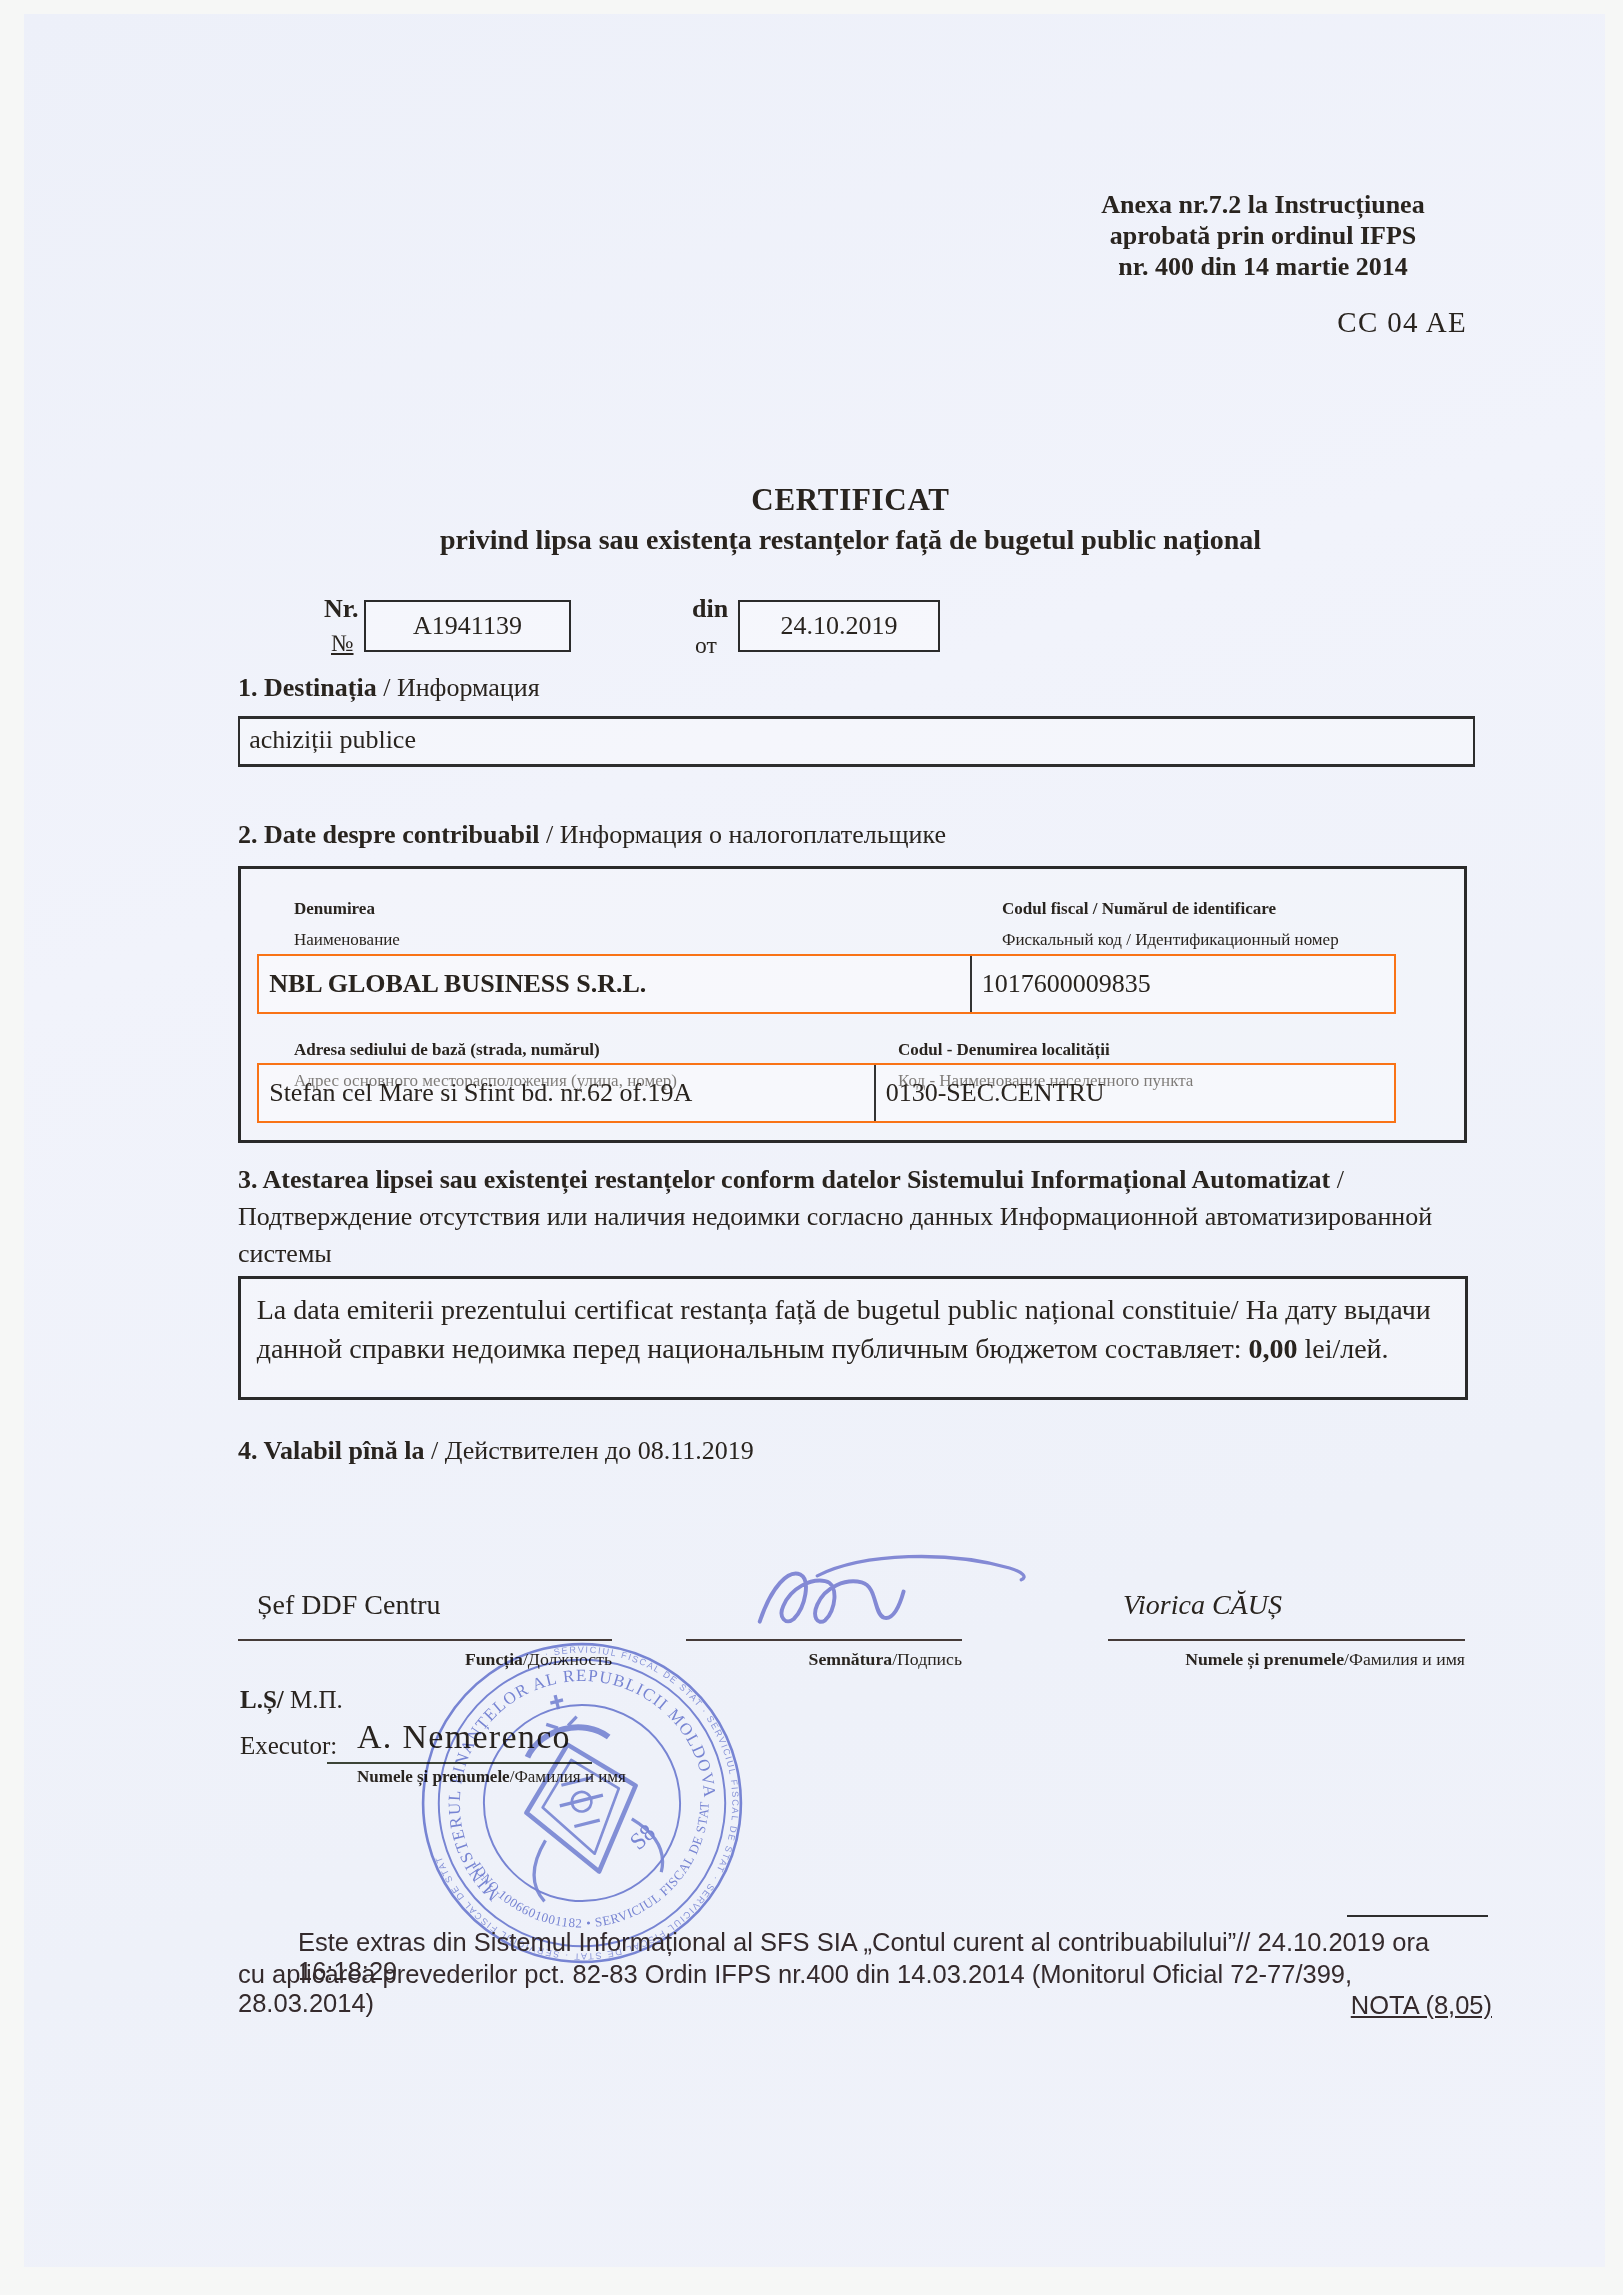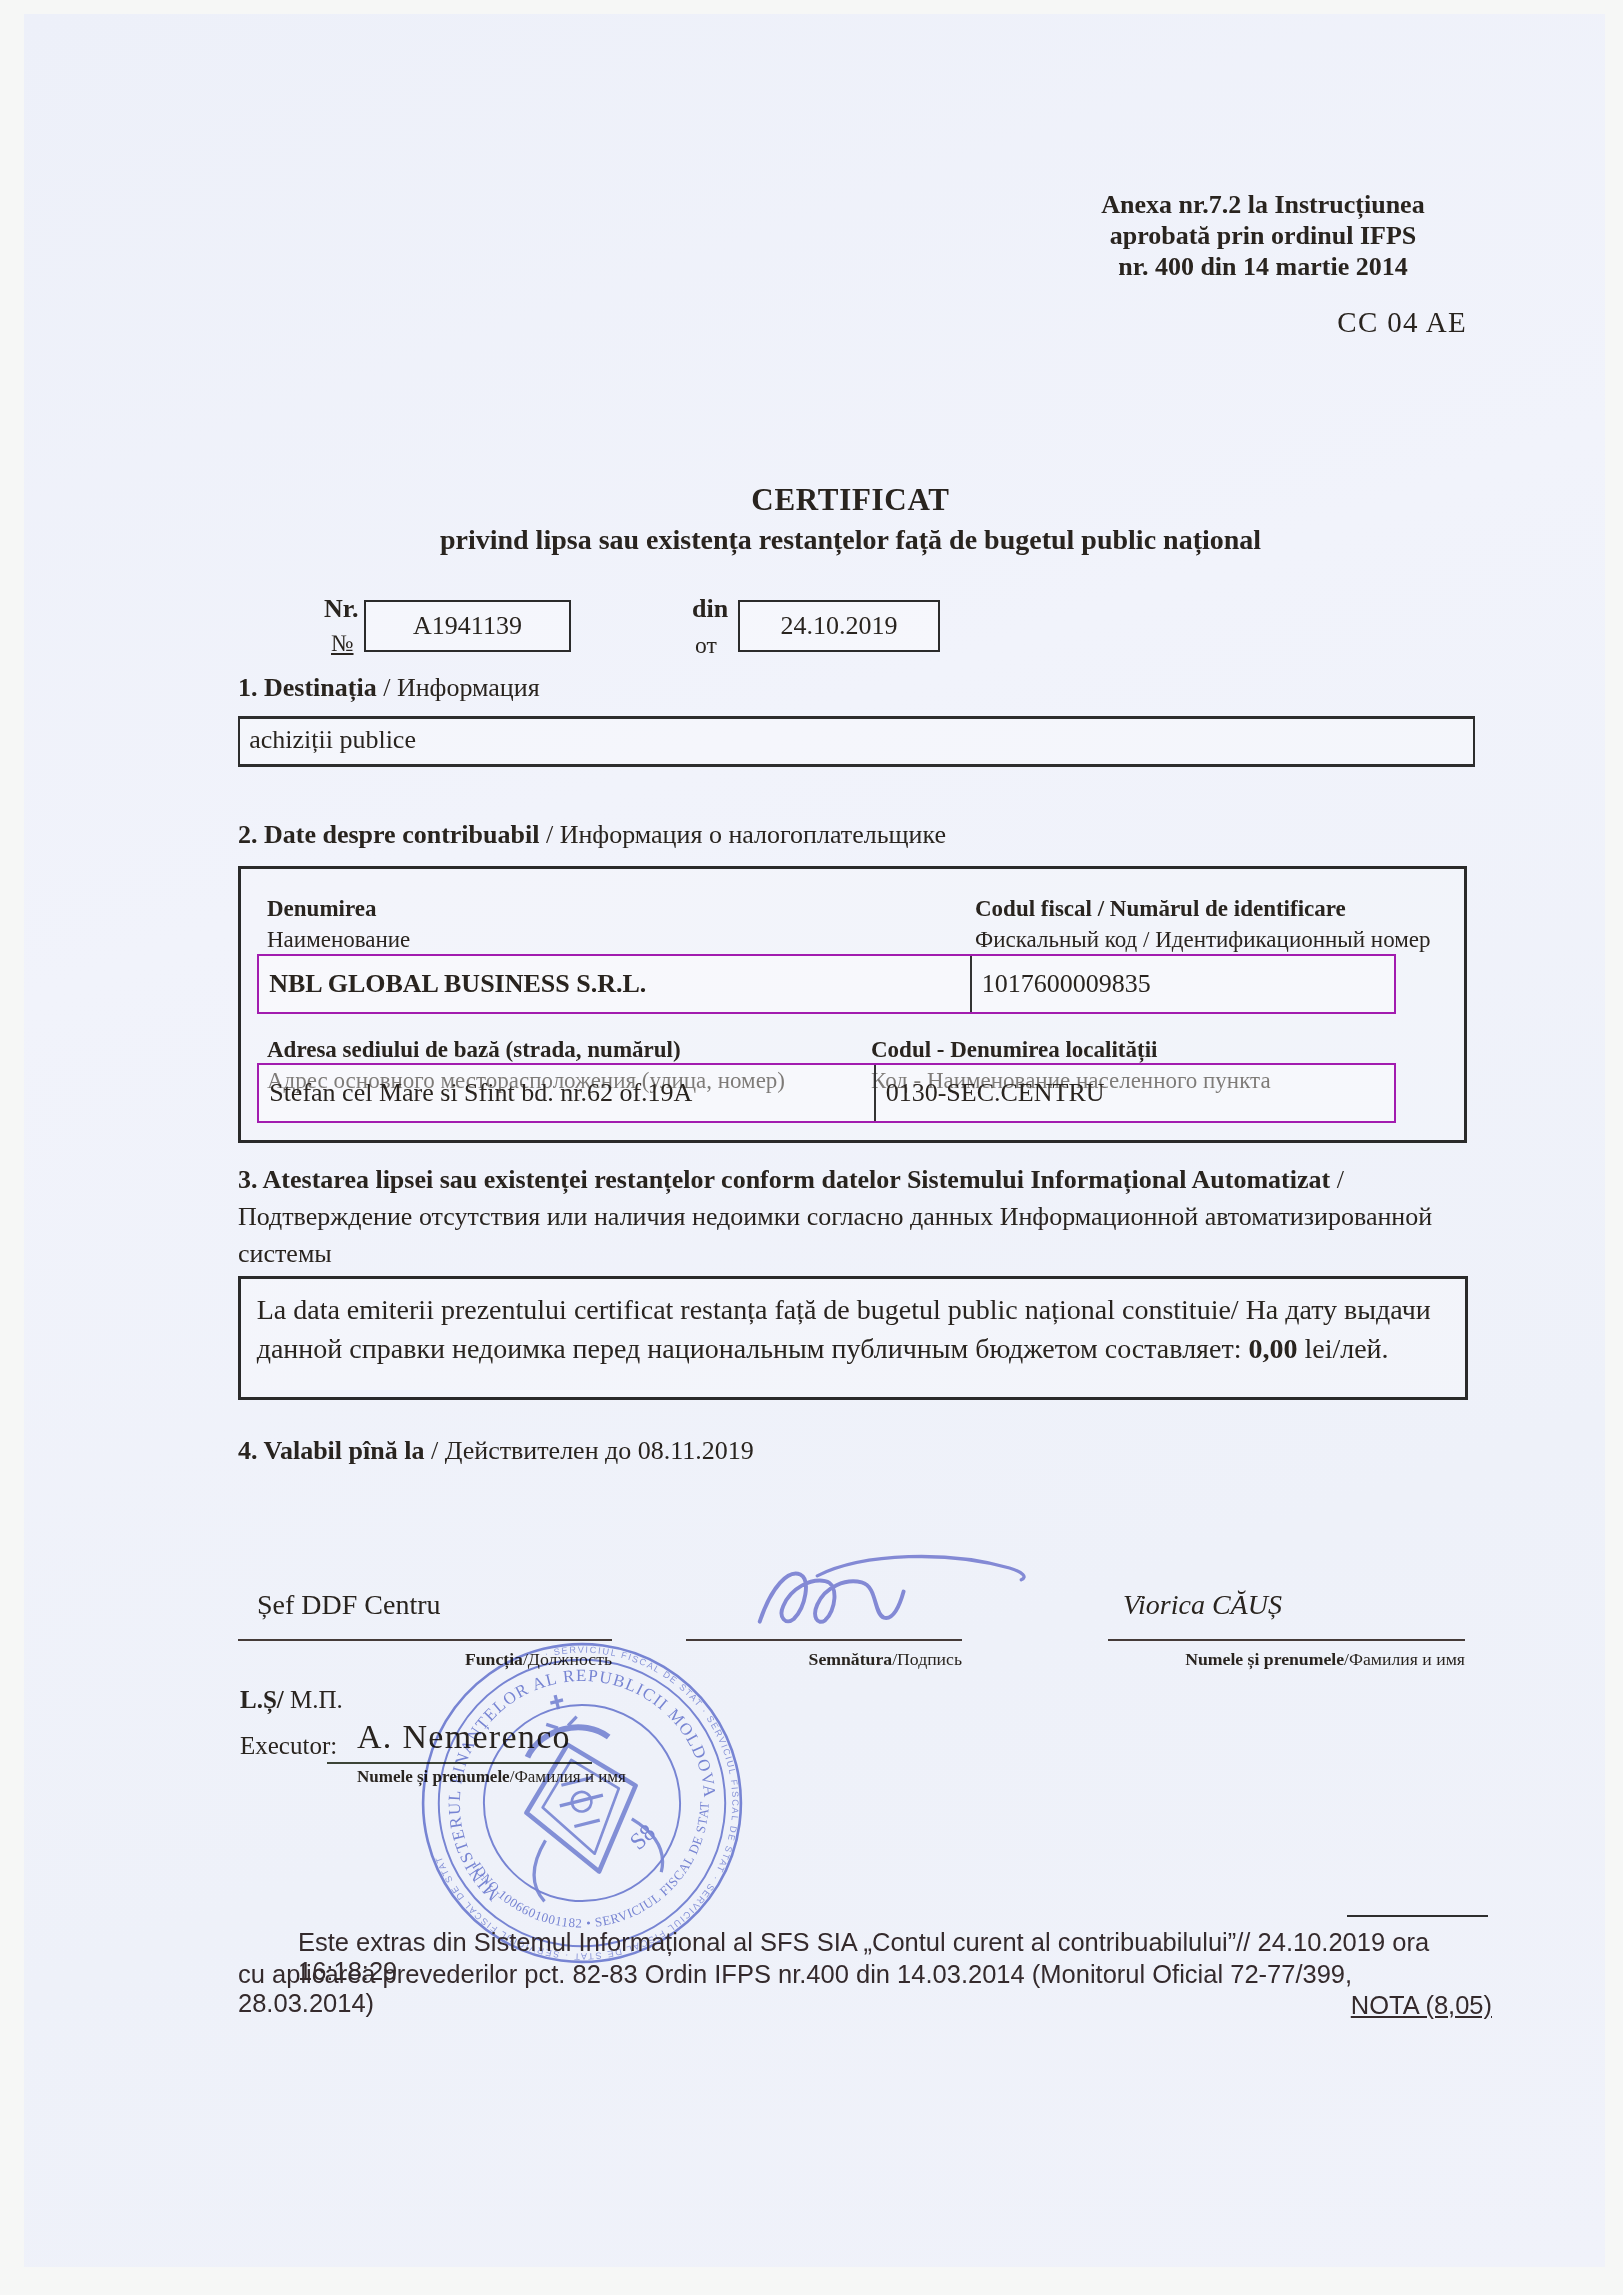--- a/index.html
+++ b/index.html
@@ -28,24 +28,24 @@
            text-align:center;line-height:48px;font-size:26px;background:rgba(255,255,255,.35);}
 
   .sec-head{font-size:26px;}
   .s1{left:238px;top:673px;width:1237px;}
   .dest-box{left:238px;top:716px;width:1224px;height:45px;border:3.3px solid #2d2d2d;
             border-left-width:2.6px;border-right-width:2.6px;font-size:26px;line-height:42px;
             padding-left:9.2px;background:rgba(255,255,255,.3);}
   .s2{left:238px;top:820px;width:1237px;}
 
   .contrib-box{left:238px;top:866px;width:1223px;height:271px;border:3.3px solid #2a2a2a;background:rgba(255,255,255,.15);}
-  .cell-lbl{font-size:23px;line-height:31px;}
+  .cell-lbl{font-size:17px;line-height:31px;margin-left:27px;}
   .c1{left:26px;top:23.6px;}
   .c2{left:734px;top:23.6px;}
-  .valrow{position:absolute;border:2px solid #a21caf;height:56px;background:rgba(255,255,255,.4);}
+  .valrow{position:absolute;border:2px solid #f97316;height:56px;background:rgba(255,255,255,.4);}
   .vr1{left:15.7px;top:85px;width:1135px;}
   .vr1 .divider{left:711px;}
   .vr2{left:15.7px;top:194px;width:1135px;}
   .vr2 .divider{left:615px;}
   .divider{position:absolute;top:0;width:2px;height:100%;background:#333;}
   .vcell{position:absolute;top:0;height:100%;line-height:55px;font-size:26px;white-space:nowrap;}
   .c3{left:26px;top:165px;}
   .c4{left:630px;top:165px;}
 
   .s3{left:238px;top:1161px;width:1241px;font-size:26px;line-height:37px;}

